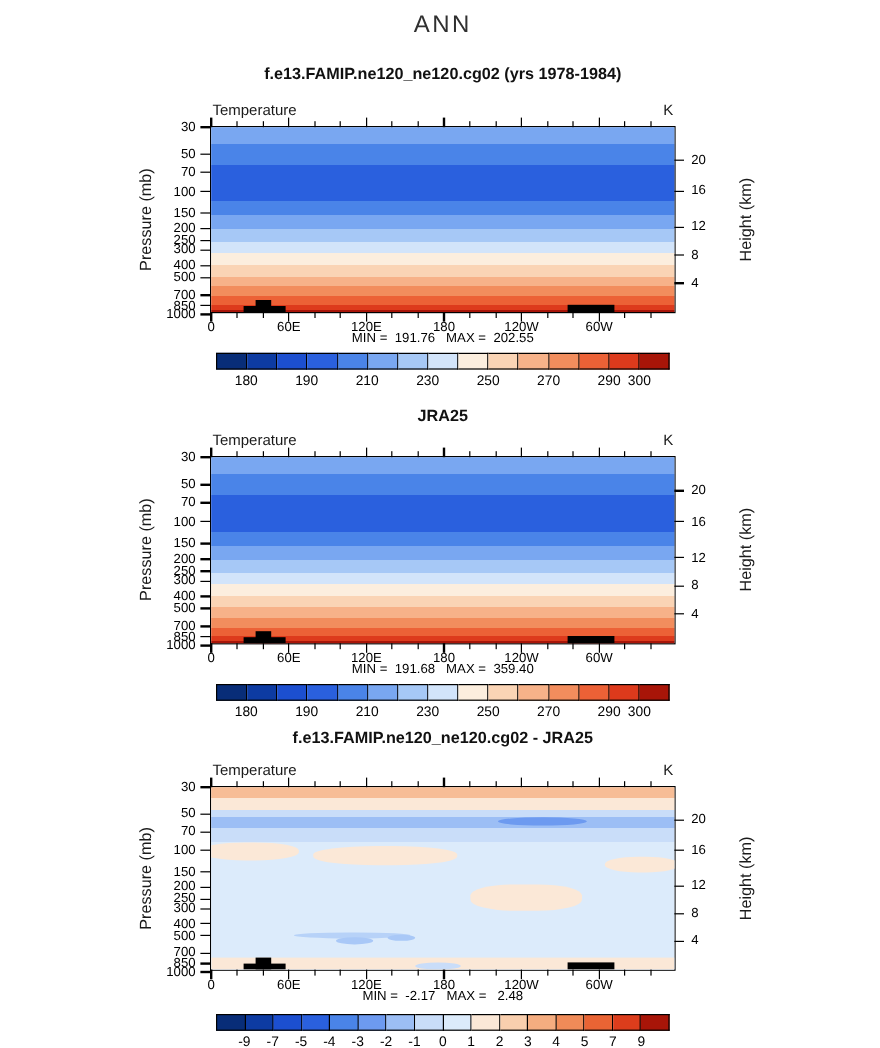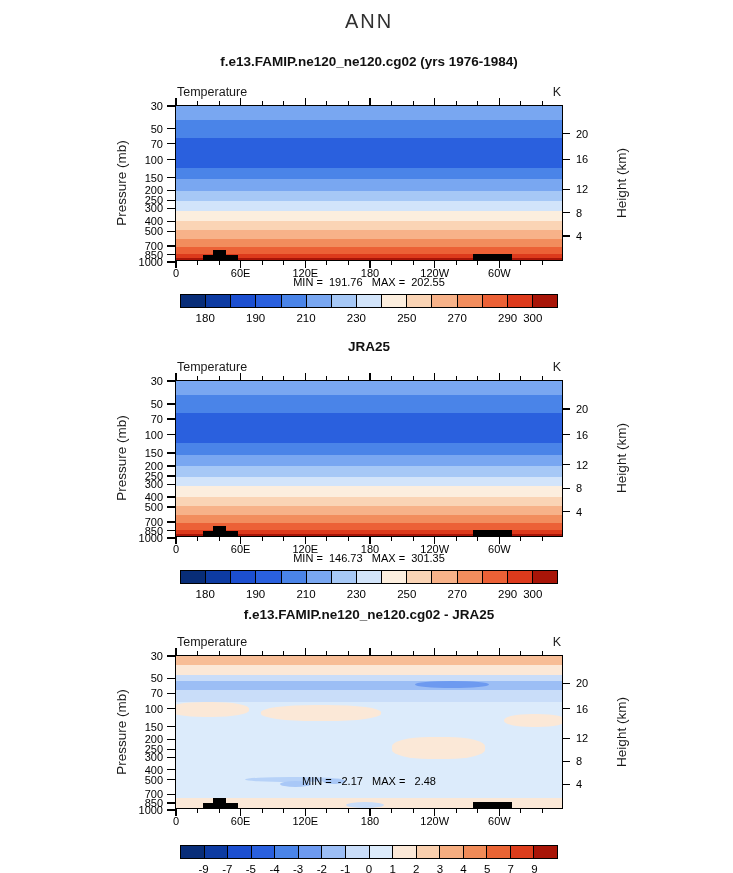--- a/index.html
+++ b/index.html
@@ -30,21 +30,21 @@
               white-space:nowrap;color:#000;}
 </style>
 </head>
 <body>
 
 <div id="canvas">
 
   <div class="main-title" style="top:10px">ANN</div>
 
   <div class="panel">
-    <div class="panel-title" style="top:54px">f.e13.FAMIP.ne120_ne120.cg02 (yrs 1976-1984)</div>
+    <div class="panel-title" style="top:54px">f.e13.FAMIP.ne120_ne120.cg02 (yrs 1978-1984)</div>
     <div class="field-label" style="left:177px;top:85px">Temperature</div>
     <div class="units-label" style="left:545px;top:85px;width:16px;text-align:right">K</div>
     <div class="axis-title" style="left:121px;top:183px">Pressure (mb)</div>
     <div class="axis-title" style="left:621px;top:183px">Height (km)</div>
     <div class="frame" style="top:105px;height:156px">
         <div class="plot-area" style="background: linear-gradient(rgb(121, 167, 241) 0%, rgb(121, 167, 241) 9%, rgb(74, 132, 232) 9%, rgb(74, 132, 232) 20.5%, rgb(42, 96, 222) 20.5%, rgb(42, 96, 222) 40%, rgb(74, 132, 232) 40%, rgb(74, 132, 232) 47.5%, rgb(121, 167, 241) 47.5%, rgb(121, 167, 241) 55%, rgb(166, 200, 246) 55%, rgb(166, 200, 246) 62%, rgb(210, 228, 250) 62%, rgb(210, 228, 250) 68%, rgb(252, 238, 222) 68%, rgb(252, 238, 222) 74.8%, rgb(250, 212, 181) 74.8%, rgb(250, 212, 181) 80.8%, rgb(247, 178, 137) 80.8%, rgb(247, 178, 137) 86.2%, rgb(242, 141, 93) 86.2%, rgb(242, 141, 93) 91.6%, rgb(236, 97, 54) 91.6%, rgb(236, 97, 54) 96.2%, rgb(221, 58, 28) 96.2%, rgb(221, 58, 28) 98.8%, rgb(168, 21, 8) 98.8%, rgb(168, 21, 8) 100%);">
           <div class="topo" style="left: 7%; width: 9%; height: 5px;"></div>
           <div class="topo" style="left: 9.5%; width: 3.5%; height: 10px;"></div>
           <div class="topo" style="left: 77%; width: 10%; height: 6px;"></div>
         </div>
@@ -241,21 +241,21 @@
         <div class="tick" style="left: 236.611px; top: -5px; width: 1px; height: 5px;"></div>
         <div class="tick" style="left: 279.722px; top: 155px; width: 1px; height: 5px;"></div>
         <div class="tick" style="left: 279.722px; top: -5px; width: 1px; height: 5px;"></div>
         <div class="tick" style="left: 301.278px; top: 155px; width: 1px; height: 5px;"></div>
         <div class="tick" style="left: 301.278px; top: -5px; width: 1px; height: 5px;"></div>
         <div class="tick" style="left: 344.389px; top: 155px; width: 1px; height: 5px;"></div>
         <div class="tick" style="left: 344.389px; top: -5px; width: 1px; height: 5px;"></div>
         <div class="tick" style="left: 365.944px; top: 155px; width: 1px; height: 5px;"></div>
         <div class="tick" style="left: 365.944px; top: -5px; width: 1px; height: 5px;"></div>
       </div>
-    <div class="minmax" style="top:552px">MIN =  146.73   MAX =  301.35</div>
+    <div class="minmax" style="top:552px">MIN =  191.68   MAX =  359.40</div>
     <div class="cbar-wrap" style="top:570px">
         <div class="cbar">
           <div class="cbar-seg first" style="background: rgb(8, 45, 120);"></div>
           <div class="cbar-seg" style="background: rgb(13, 59, 162);"></div>
           <div class="cbar-seg" style="background: rgb(28, 79, 208);"></div>
           <div class="cbar-seg" style="background: rgb(42, 96, 222);"></div>
           <div class="cbar-seg" style="background: rgb(74, 132, 232);"></div>
           <div class="cbar-seg" style="background: rgb(121, 167, 241);"></div>
           <div class="cbar-seg" style="background: rgb(166, 200, 246);"></div>
           <div class="cbar-seg" style="background: rgb(210, 228, 250);"></div>
@@ -372,21 +372,21 @@
         <div class="tick" style="left: 236.611px; top: -5px; width: 1px; height: 5px;"></div>
         <div class="tick" style="left: 279.722px; top: 152px; width: 1px; height: 5px;"></div>
         <div class="tick" style="left: 279.722px; top: -5px; width: 1px; height: 5px;"></div>
         <div class="tick" style="left: 301.278px; top: 152px; width: 1px; height: 5px;"></div>
         <div class="tick" style="left: 301.278px; top: -5px; width: 1px; height: 5px;"></div>
         <div class="tick" style="left: 344.389px; top: 152px; width: 1px; height: 5px;"></div>
         <div class="tick" style="left: 344.389px; top: -5px; width: 1px; height: 5px;"></div>
         <div class="tick" style="left: 365.944px; top: 152px; width: 1px; height: 5px;"></div>
         <div class="tick" style="left: 365.944px; top: -5px; width: 1px; height: 5px;"></div>
       </div>
-    <div class="minmax" style="top:775px">MIN =  -2.17   MAX =   2.48</div>
+    <div class="minmax" style="top:824px">MIN =  -2.17   MAX =   2.48</div>
     <div class="cbar-wrap" style="top:845px">
         <div class="cbar">
           <div class="cbar-seg first" style="background: rgb(8, 45, 120);"></div>
           <div class="cbar-seg" style="background: rgb(13, 59, 162);"></div>
           <div class="cbar-seg" style="background: rgb(28, 79, 208);"></div>
           <div class="cbar-seg" style="background: rgb(42, 96, 222);"></div>
           <div class="cbar-seg" style="background: rgb(74, 132, 232);"></div>
           <div class="cbar-seg" style="background: rgb(109, 154, 240);"></div>
           <div class="cbar-seg" style="background: rgb(156, 190, 245);"></div>
           <div class="cbar-seg" style="background: rgb(201, 221, 249);"></div>

